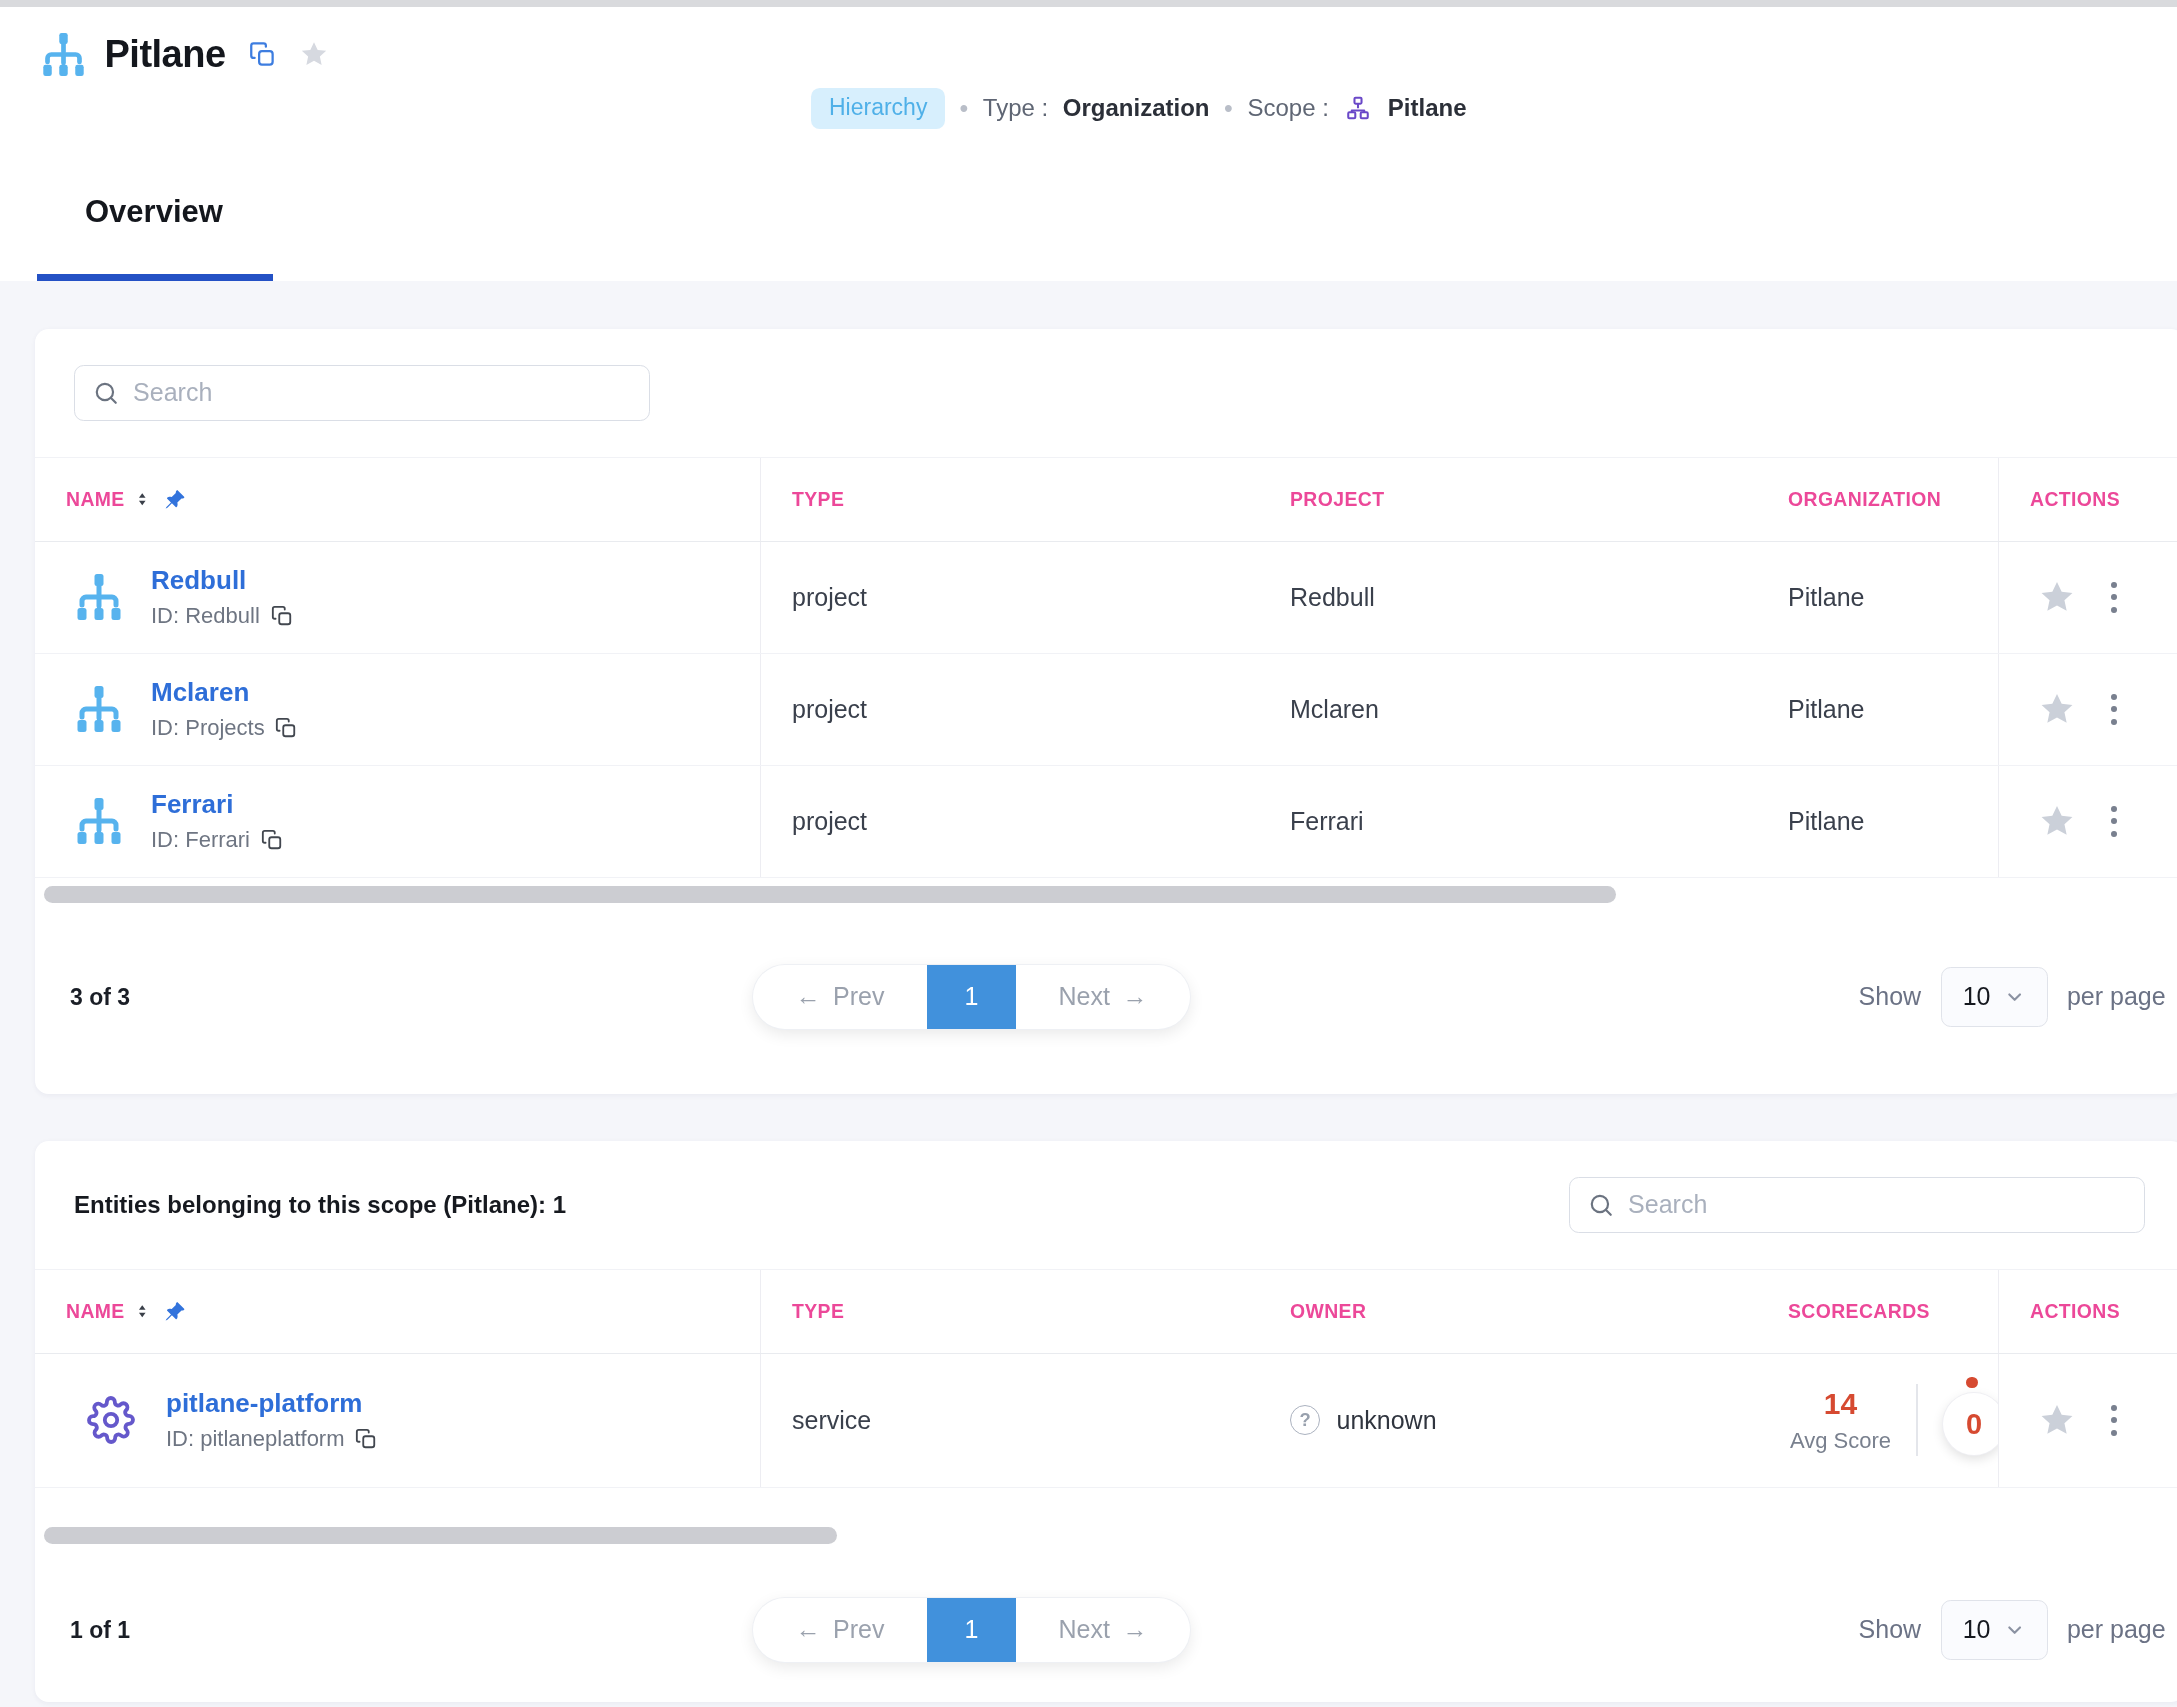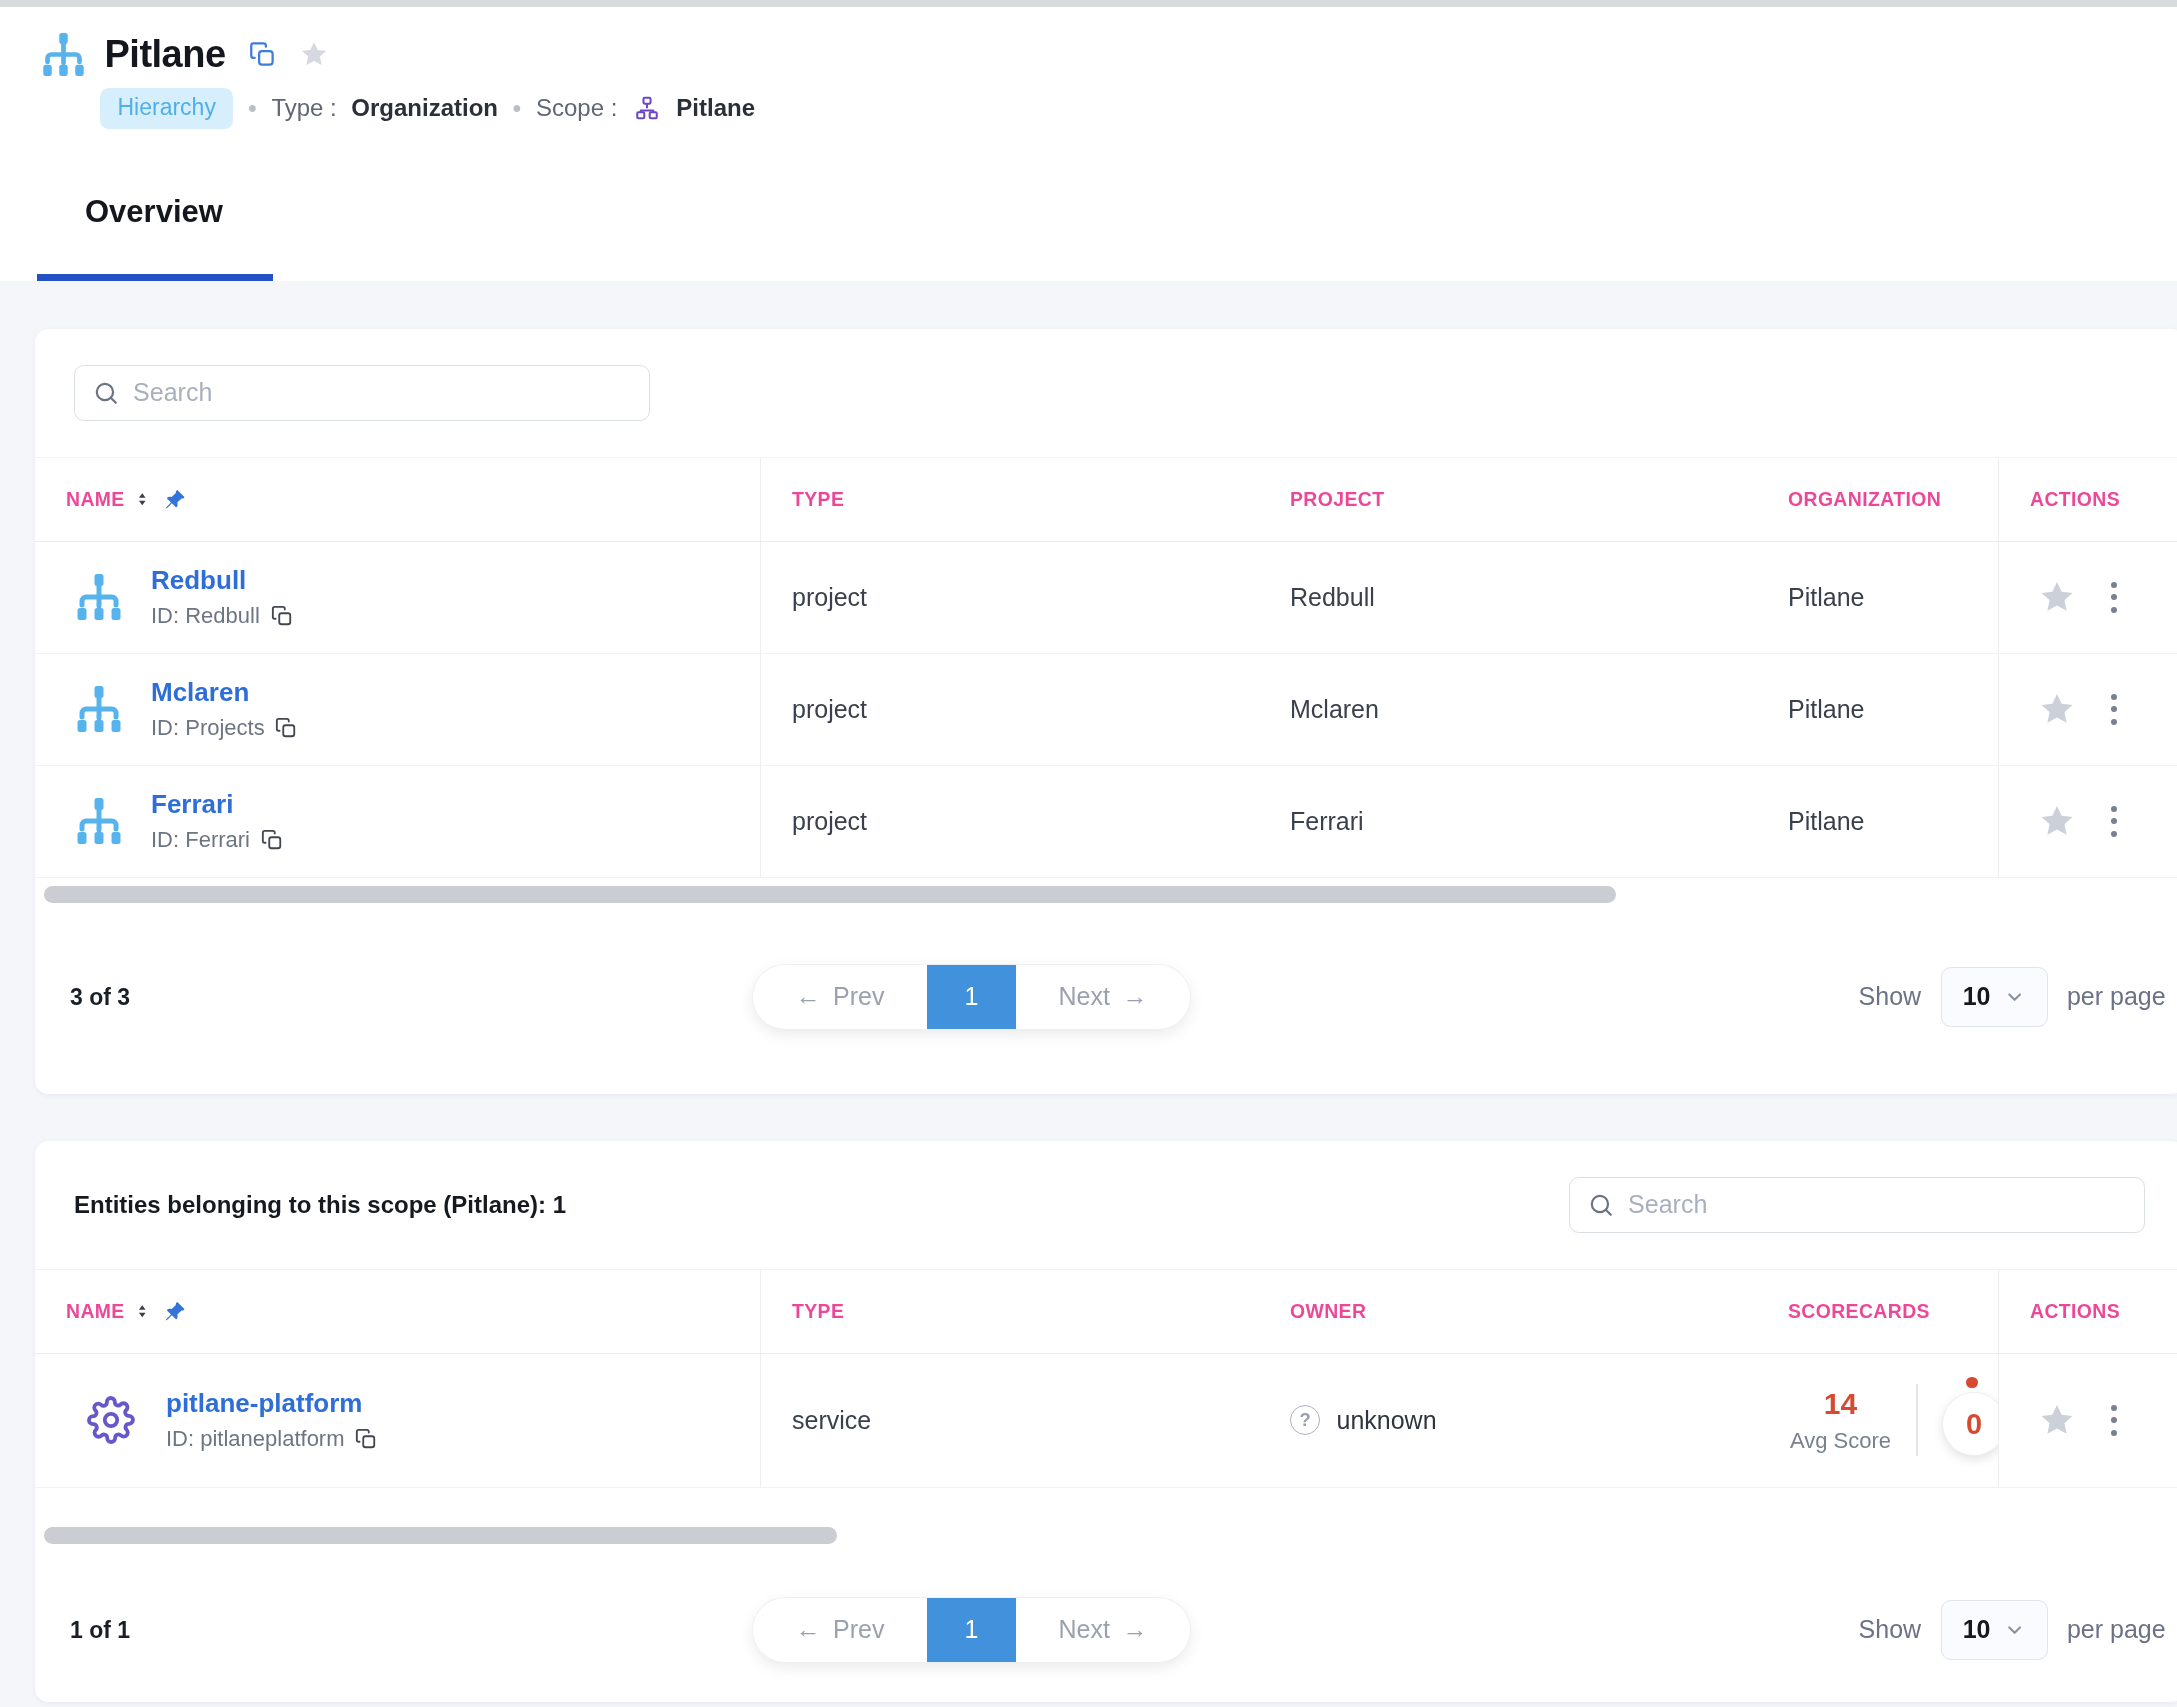--- a/index.html
+++ b/index.html
@@ -12,21 +12,21 @@
   }
   .top-strip { height:6.8px; background:#d9dadd; }
 
   
   .app-header { background:#fff; height:135px; padding:19.4px 0 0 40px; }
   .h-row1 { display:flex; align-items:center; height:56px; }
   .org-icon-lg { width:47px; height:49px; }
   .h-title { font-size:38px; font-weight:700; color:#14171d; margin-left:17.5px; letter-spacing:-0.5px; }
   .copy-btn-lg { margin-left:23px; width:27px; height:27px; color:#3d7de0; cursor:pointer; }
   .star-lg { margin-left:23px; width:30px; height:30px; color:#d6d9e0; }
-  .h-row2 { display:flex; align-items:center; margin-left:60px; margin-top:5.8px; font-size:24px; color:#5f6674; gap:14.6px; }
+  .h-row2 { display:flex; align-items:center; margin-left:60px; margin-top:5.8px; font-size:24px; color:#5f6674; gap:14.6px;justify-content:center; }
   .badge { background:#d7effd; color:#4fb0e8; font-size:23px; padding:5.8px 17.5px 7.8px; border-radius:8.7px; }
   .sep-dot { color:#b9bec8; font-size:25px; }
   .meta-label { color:#5f6674; }
   .meta-val { color:#2b2f38; font-weight:600; }
   .scope-icon { width:26px; height:26px; margin:0 1.9px; }
 
   
   .tab-bar { background:#fff; height:139px; position:relative; }
   .tab { position:absolute; left:85px; top:52px; font-size:31px; font-weight:700; color:#14171d; cursor:pointer; }
   .tab-underline { position:absolute; left:37px; bottom:0; width:236px; height:6.8px; background:#2451c5; }
@@ -107,21 +107,21 @@
                 border-radius:33px; overflow:hidden; display:flex;
                 box-shadow:0 0 0 1px #eef0f4, 0 4.9px 15.5px rgba(0,0,0,0.09); }
   .pill-btn { flex:1; display:flex; align-items:center; justify-content:center; gap:12.6px;
               font-size:25px; color:#9aa1ad; cursor:pointer; }
   .pill-page { width:89px; background:#4191dc; color:#fff; display:flex; align-items:center;
                justify-content:center; font-size:25px; cursor:pointer; }
   .page-size { position:absolute; right:19.4px; top:0; height:64px; display:flex; align-items:center;
                gap:19.4px; font-size:25px; color:#6b7285; }
   .size-select { width:107px; height:60px; border:1.9px solid #e0e3ea; background:#fafbfe; border-radius:9.7px;
                  display:flex; align-items:center; justify-content:center; gap:13.6px;
-                 color:#15181f; font-weight:700; cursor:pointer; }
+                 color:#15181f; font-weight:400; cursor:pointer; }
   .chev { width:21.3px; height:21.3px; }
 </style>
 </head>
 <body>
 
 <svg width="0" height="0" style="position:absolute">
   <defs>
     <g id="org-glyph">
       <rect x="20.5" y="2" width="9" height="12" rx="2.5" fill="#57b3ee"></rect>
       <path d="M25 13v9M8 33v-4a4 4 0 0 1 4-4h26a4 4 0 0 1 4 4v4M25 25v9" fill="none" stroke="#57b3ee" stroke-width="5" stroke-linecap="round"></path>

